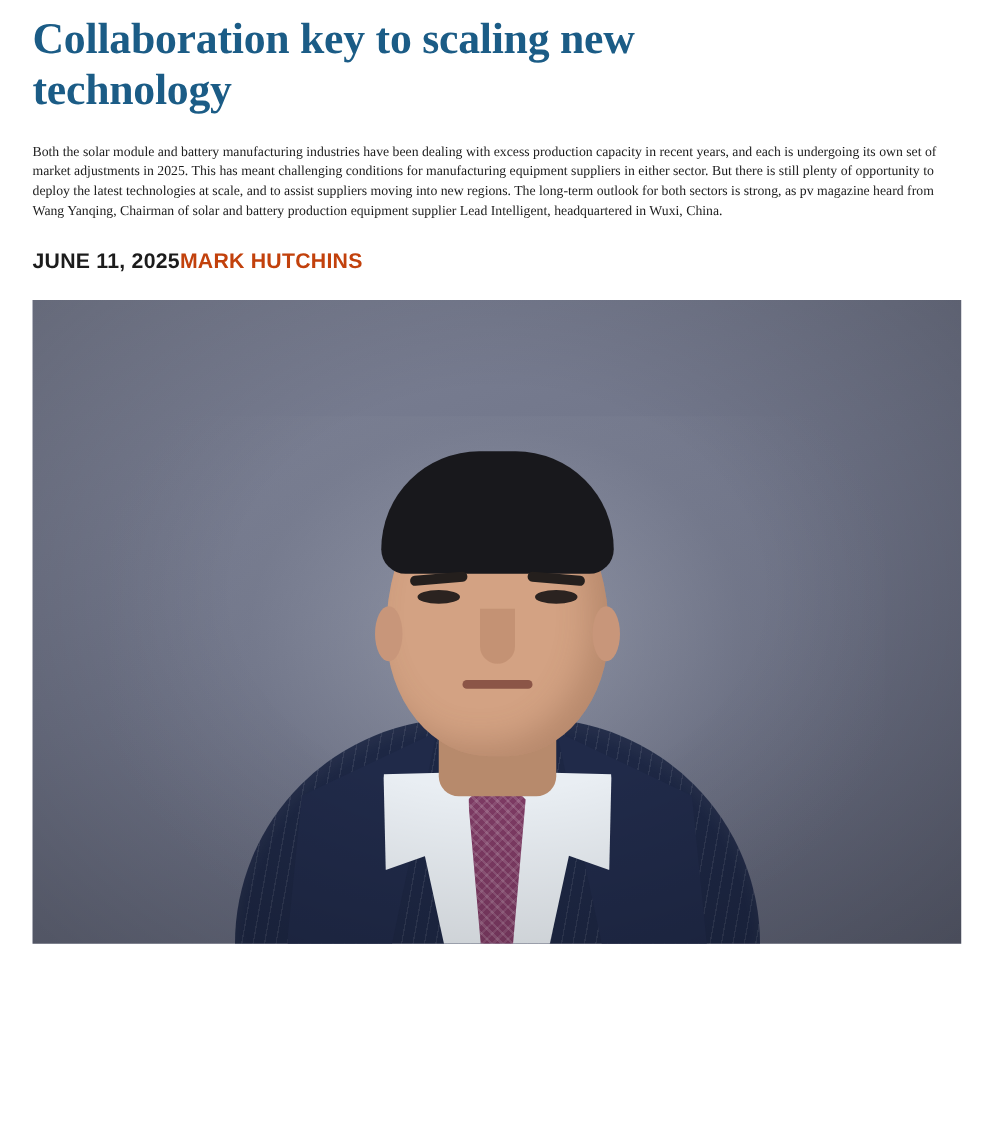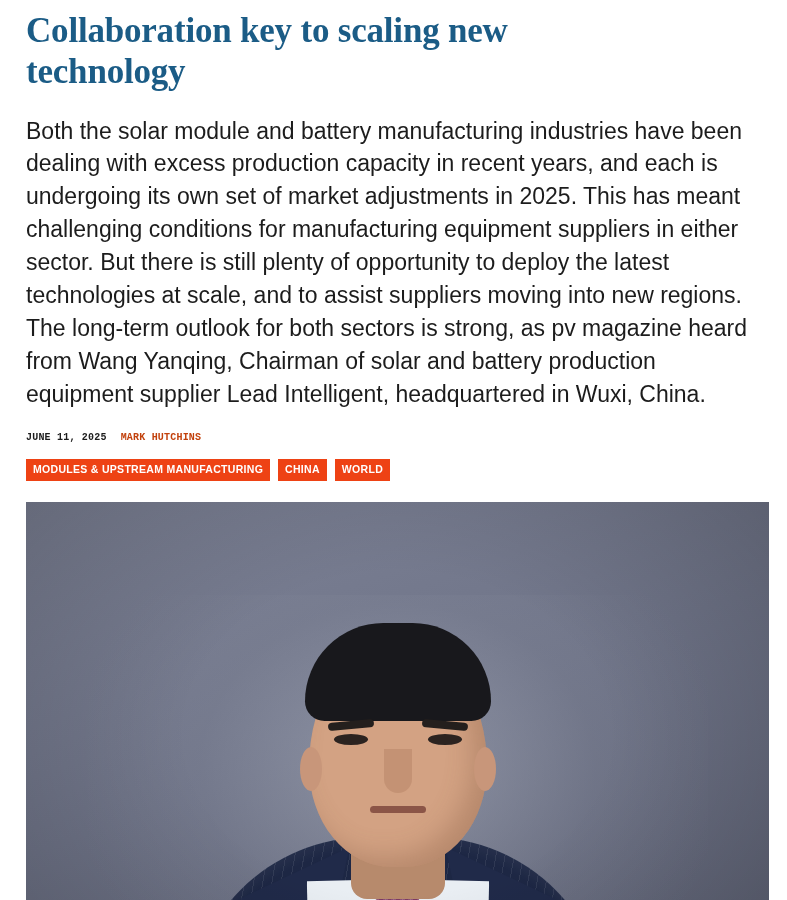--- a/index.html
+++ b/index.html
@@ -27,33 +27,32 @@
     font-family: "Liberation Serif", serif;
     font-size: 35px;
     line-height: 1.18;
     font-weight: bold;
     color: #1b5c86;
     letter-spacing: -0.2px;
     max-width: 640px;
   }
   .article-standfirst {
     margin: 22px 0 0 0;
-    font-family: Liberation Sans, sans-serif;
-    font-size: 23px;
+    font-family: Liberation Serif, serif;
+    font-size: 11px;
     line-height: 1.43;
     color: #1c1c1c;
     max-width: 748px;
   }
   .byline-row {
     margin-top: 22px;
     display: flex;
     align-items: baseline;
-    gap: 14px;
-    font-family: Liberation Mono, monospace;
-    font-size: 10px;
+    font-family: Liberation Sans, sans-serif;
+    font-size: 17px;
     font-weight: bold;
     letter-spacing: 0.2px;
   }
   .byline-date {
     color: #1c1c1c;
     text-transform: uppercase;
   }
   .byline-author {
     color: #c2410c;
     text-transform: uppercase;
@@ -278,25 +277,20 @@
 
   <h1 class="article-title">Collaboration key to scaling new technology</h1>
 
   <p class="article-standfirst">Both the solar module and battery manufacturing industries have been dealing with excess production capacity in recent years, and each is undergoing its own set of market adjustments in 2025. This has meant challenging conditions for manufacturing equipment suppliers in either sector. But there is still plenty of opportunity to deploy the latest technologies at scale, and to assist suppliers moving into new regions. The long-term outlook for both sectors is strong, as pv magazine heard from Wang Yanqing, Chairman of solar and battery production equipment supplier Lead Intelligent, headquartered in Wuxi, China.</p>
 
   <div class="byline-row">
     <span class="byline-date">JUNE 11, 2025</span>
     <span class="byline-author">MARK HUTCHINS</span>
   </div>
 
-  <div class="tag-row">
-    <span class="tag">MODULES &amp; UPSTREAM MANUFACTURING</span>
-    <span class="tag">CHINA</span>
-    <span class="tag">WORLD</span>
-  </div>
 
   <div class="hero">
     <div class="backdrop-glow"></div>
     <div class="person">
       <div class="shoulders"></div>
       <div class="shirt"></div>
       <div class="lapel-left"></div>
       <div class="lapel-right"></div>
       <div class="collar-left"></div>
       <div class="collar-right"></div>

